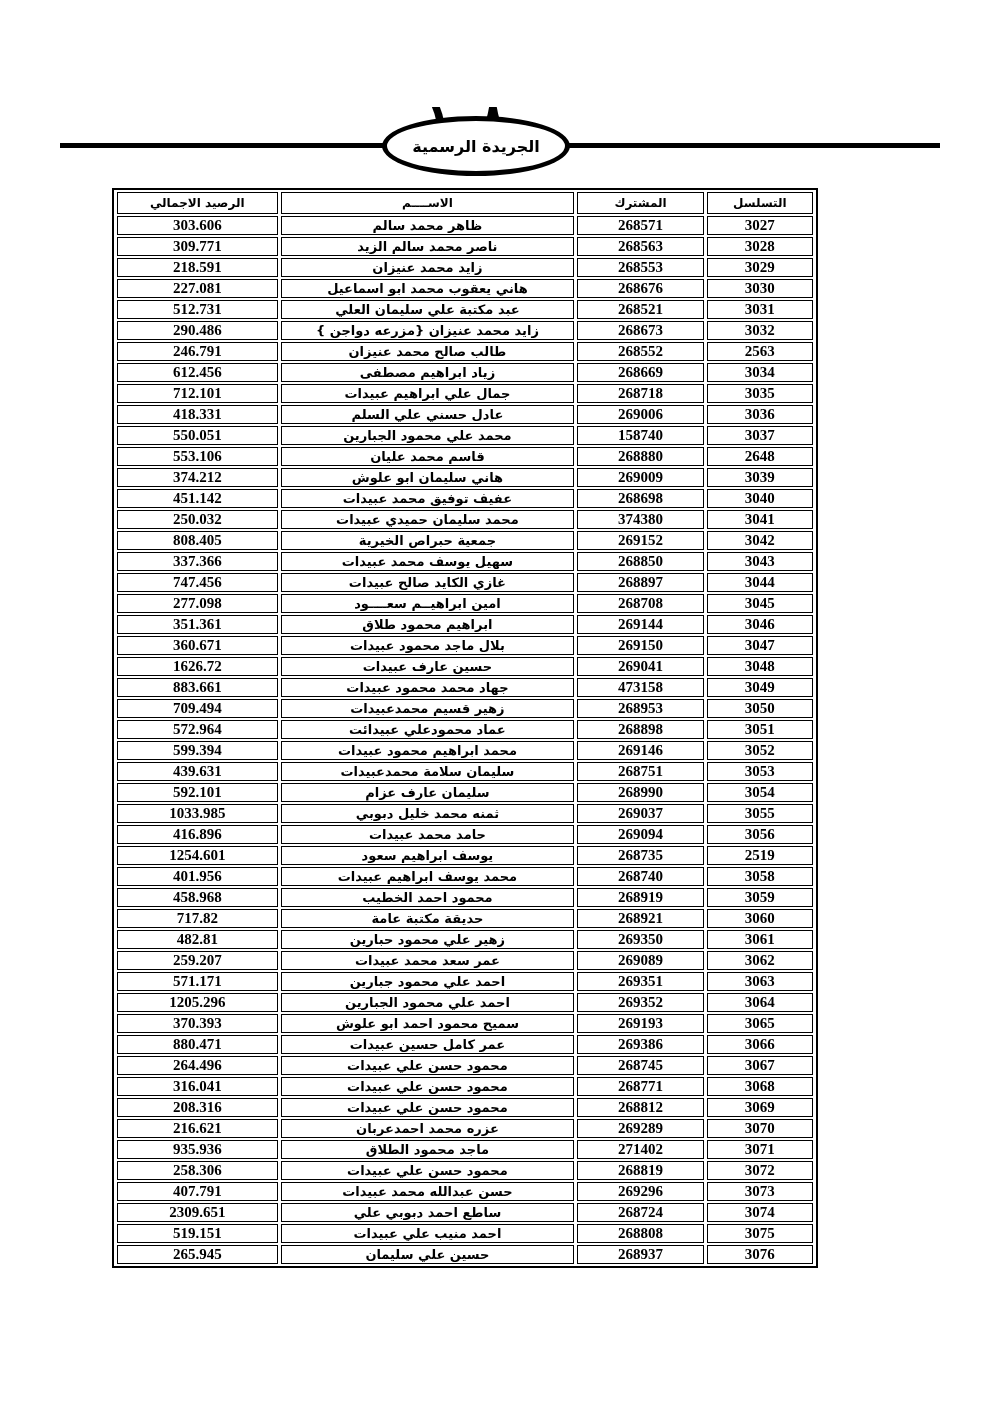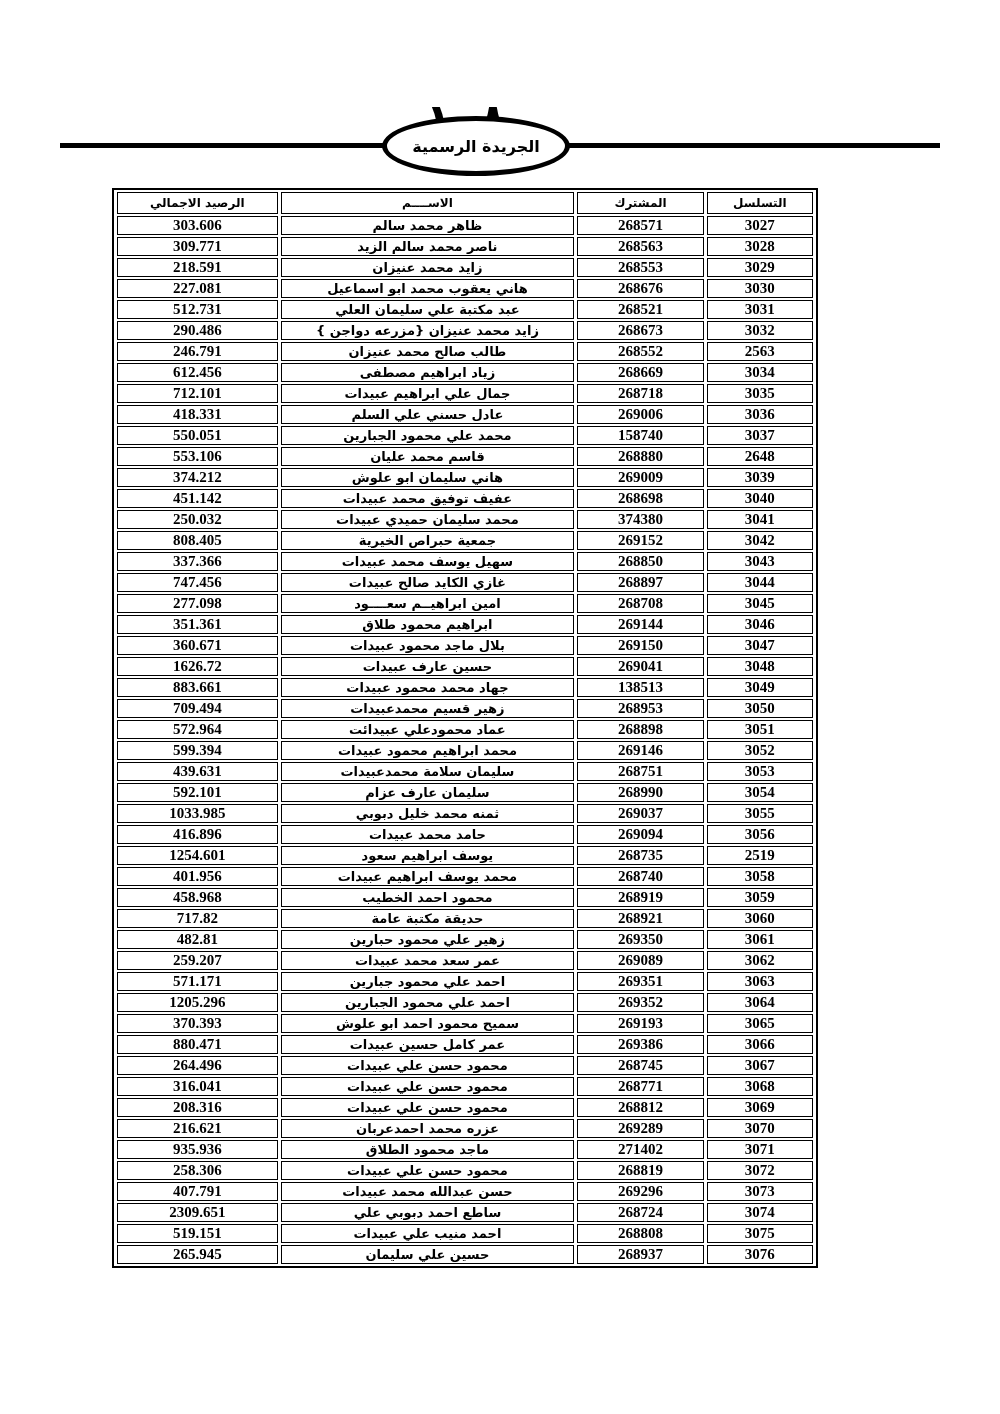--- a/index.html
+++ b/index.html
@@ -249,21 +249,21 @@
           <td class="cell-num">360.671</td>
         </tr>
           <tr style="">
           <td class="cell-num">3048</td>
           <td class="cell-num">269041</td>
           <td class="cell-name">حسين عارف عبيدات</td>
           <td class="cell-num">1626.72</td>
         </tr>
           <tr style="">
           <td class="cell-num">3049</td>
-          <td class="cell-num">138513</td>
+          <td class="cell-num">473158</td>
           <td class="cell-name">جهاد محمد محمود عبيدات</td>
           <td class="cell-num">883.661</td>
         </tr>
           <tr style="">
           <td class="cell-num">3050</td>
           <td class="cell-num">268953</td>
           <td class="cell-name">زهير قسيم محمدعبيدات</td>
           <td class="cell-num">709.494</td>
         </tr>
           <tr style="">

